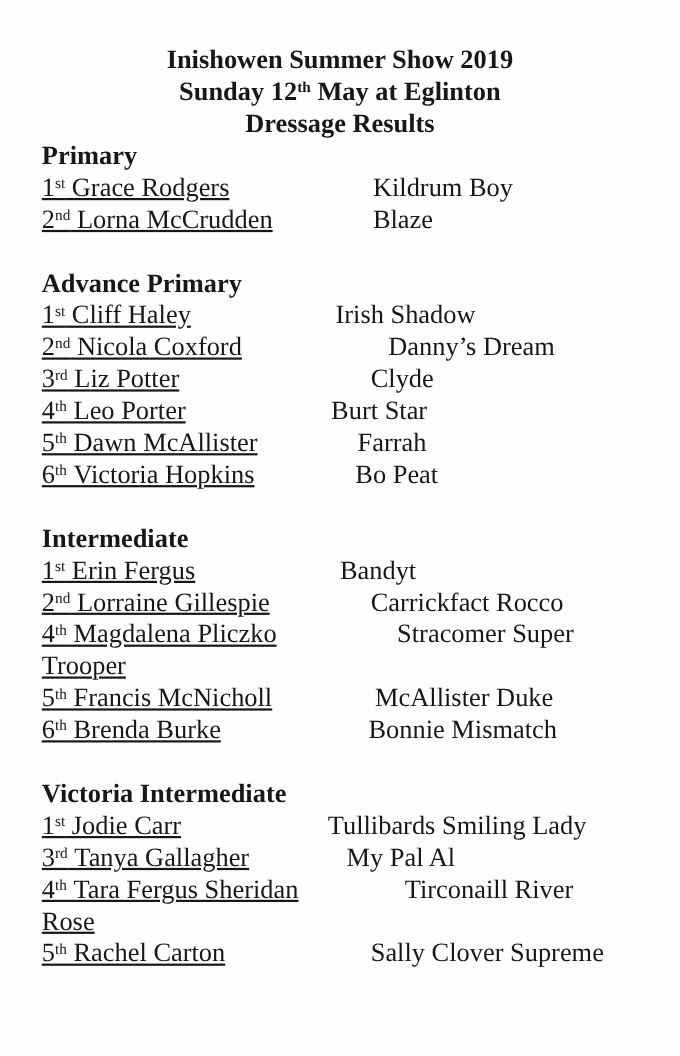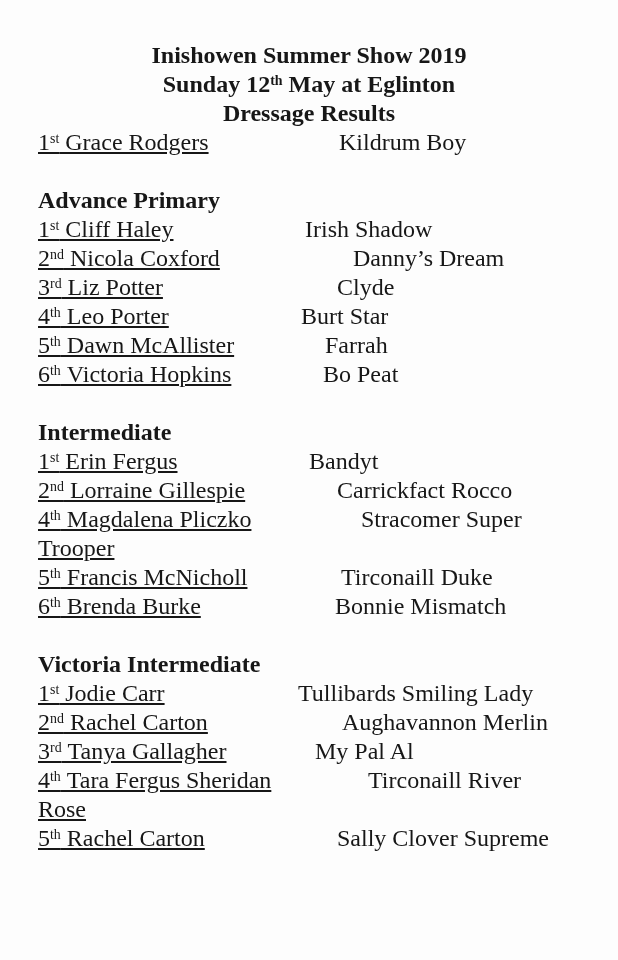--- a/index.html
+++ b/index.html
@@ -59,43 +59,44 @@
 </style>
 </head>
 <body>
 
 <div class="page">
   <div class="title-line">Inishowen Summer Show 2019</div>
   <div class="title-line"><span>Sunday 12</span><span class="ord-sup">th</span><span> May at Eglinton</span></div>
   <div class="title-line">Dressage Results</div>
   <div class="sections">
       <div class="section">
+        <div class="heading">Primary</div>
         <div class="line"><span class="rank">1<sup class="ord">st</sup></span><span class="rider">&nbsp;Grace Rodgers</span><span class="horse" style="left: 339px;">Kildrum Boy</span></div>
+        <div class="line"><span class="rank">2<sup class="ord">nd</sup></span><span class="rider">&nbsp;Lorna McCrudden</span><span class="horse" style="left: 339px;">Blaze</span></div>
       </div>
       <div class="section">
         <div class="heading">Advance Primary</div>
         <div class="line"><span class="rank">1<sup class="ord">st</sup></span><span class="rider">&nbsp;Cliff Haley</span><span class="horse" style="left: 305px;">Irish Shadow</span></div>
         <div class="line"><span class="rank">2<sup class="ord">nd</sup></span><span class="rider">&nbsp;Nicola Coxford</span><span class="horse" style="left: 353px;">Danny’s Dream</span></div>
         <div class="line"><span class="rank">3<sup class="ord">rd</sup></span><span class="rider">&nbsp;Liz Potter</span><span class="horse" style="left: 337px;">Clyde</span></div>
         <div class="line"><span class="rank">4<sup class="ord">th</sup></span><span class="rider">&nbsp;Leo Porter</span><span class="horse" style="left: 301px;">Burt Star</span></div>
         <div class="line"><span class="rank">5<sup class="ord">th</sup></span><span class="rider">&nbsp;Dawn McAllister</span><span class="horse" style="left: 325px;">Farrah</span></div>
         <div class="line"><span class="rank">6<sup class="ord">th</sup></span><span class="rider">&nbsp;Victoria Hopkins</span><span class="horse" style="left: 323px;">Bo Peat</span></div>
       </div>
       <div class="section">
         <div class="heading">Intermediate</div>
         <div class="line"><span class="rank">1<sup class="ord">st</sup></span><span class="rider">&nbsp;Erin Fergus</span><span class="horse" style="left: 309px;">Bandyt</span></div>
         <div class="line"><span class="rank">2<sup class="ord">nd</sup></span><span class="rider">&nbsp;Lorraine Gillespie</span><span class="horse" style="left: 337px;">Carrickfact Rocco</span></div>
         <div class="line"><span class="rank">4<sup class="ord">th</sup></span><span class="rider">&nbsp;Magdalena Pliczko</span><span class="horse" style="left: 361px;">Stracomer Super</span></div>
         <div class="line cont">Trooper</div>
-        <div class="line"><span class="rank">5<sup class="ord">th</sup></span><span class="rider">&nbsp;Francis McNicholl</span><span class="horse" style="left: 341px;">Tirconaill Duke</span></div>
+        <div class="line"><span class="rank">5<sup class="ord">th</sup></span><span class="rider">&nbsp;Francis McNicholl</span><span class="horse" style="left: 341px;">McAllister Duke</span></div>
         <div class="line"><span class="rank">6<sup class="ord">th</sup></span><span class="rider">&nbsp;Brenda Burke</span><span class="horse" style="left: 335px;">Bonnie Mismatch</span></div>
       </div>
       <div class="section">
         <div class="heading">Victoria Intermediate</div>
         <div class="line"><span class="rank">1<sup class="ord">st</sup></span><span class="rider">&nbsp;Jodie Carr</span><span class="horse" style="left: 298px;">Tullibards Smiling Lady</span></div>
-        <div class="line"><span class="rank">2<sup class="ord">nd</sup></span><span class="rider">&nbsp;Rachel Carton</span><span class="horse" style="left: 342px;">Aughavannon Merlin</span></div>
         <div class="line"><span class="rank">3<sup class="ord">rd</sup></span><span class="rider">&nbsp;Tanya Gallagher</span><span class="horse" style="left: 315px;">My Pal Al</span></div>
         <div class="line"><span class="rank">4<sup class="ord">th</sup></span><span class="rider">&nbsp;Tara Fergus Sheridan</span><span class="horse" style="left: 368px;">Tirconaill River</span></div>
         <div class="line cont">Rose</div>
         <div class="line"><span class="rank">5<sup class="ord">th</sup></span><span class="rider">&nbsp;Rachel Carton</span><span class="horse" style="left: 337px;">Sally Clover Supreme</span></div>
       </div>
     </div>
 </div>
 
 </body></html>

